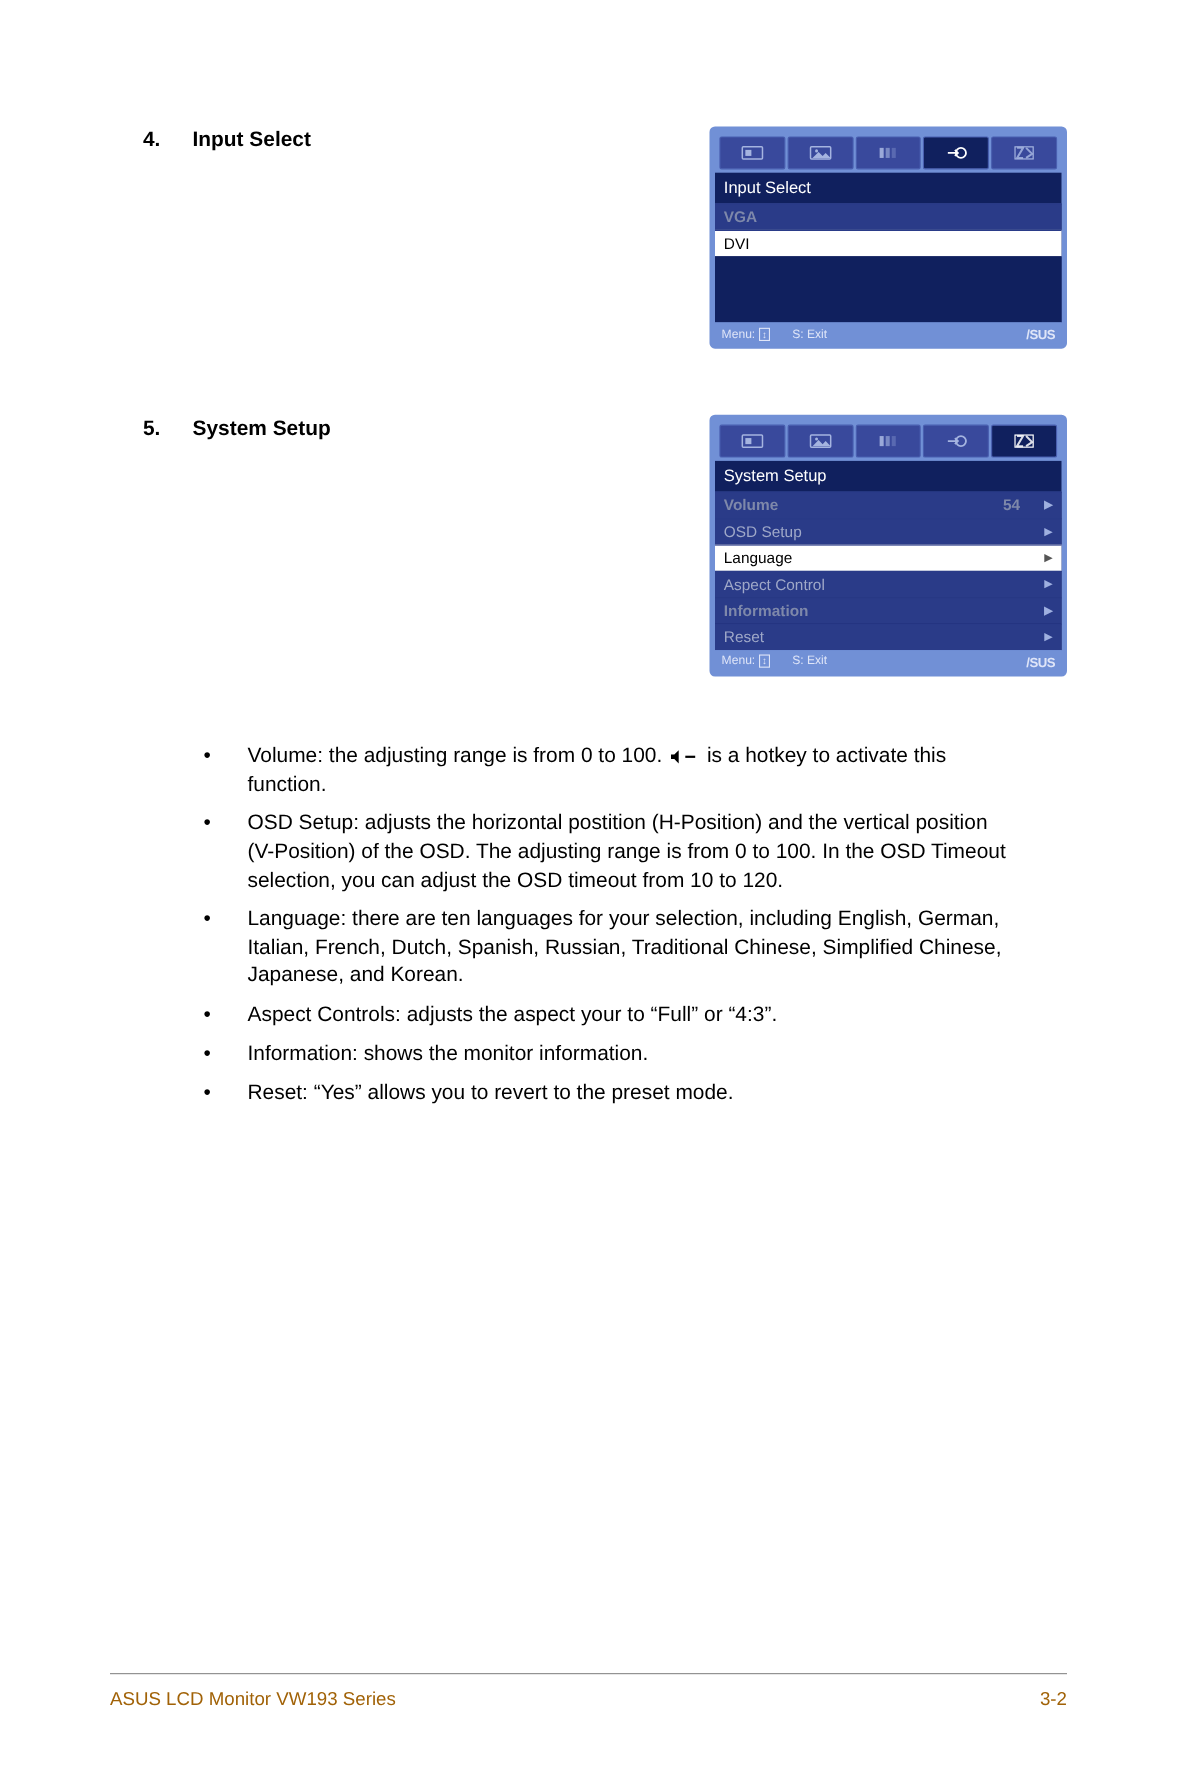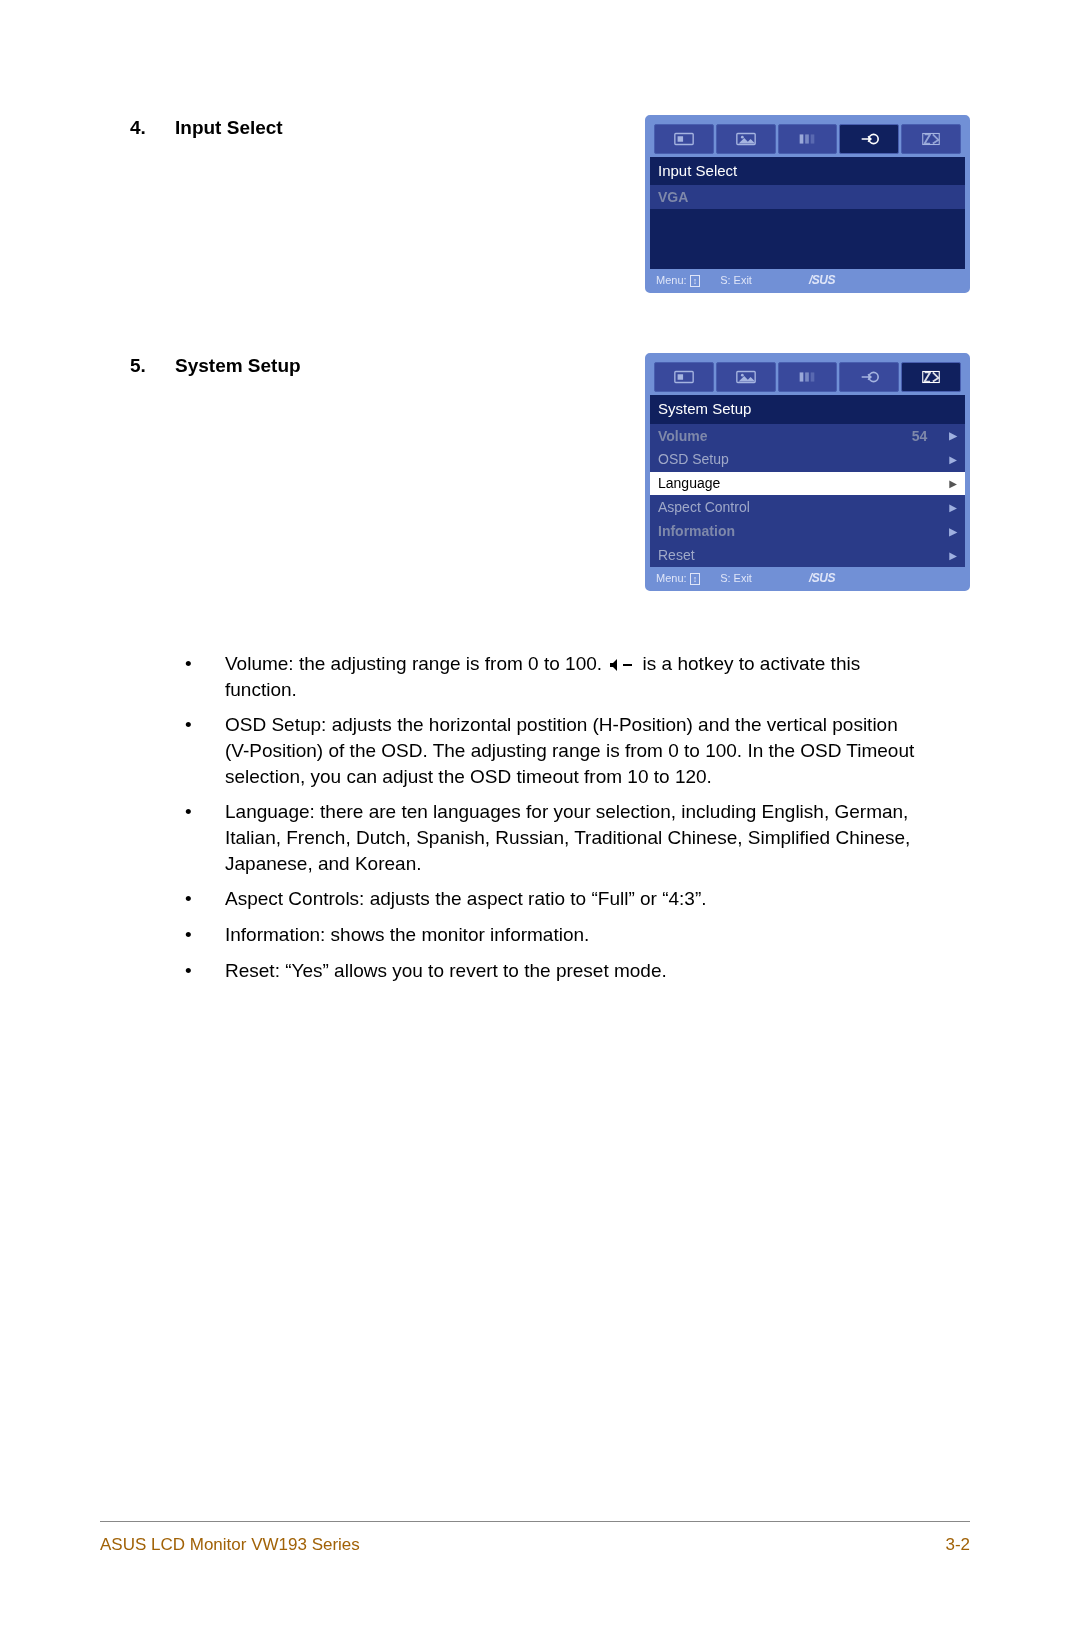--- a/index.html
+++ b/index.html
@@ -71,25 +71,26 @@
   .osd-item.highlight { background: #fff; color: #000; }
   .osd-triangle { font-size: 10px; color: #9fb0e0; }
   .osd-item.highlight .osd-triangle { color: #555;}
   .osd-body-fill { background: #10205e; height: 60px; }
   .osd-footer {
     background: #7190d6;
     color: #dfe5f8;
     font-size: 11px;
     padding: 3px 6px 0 6px;
     display: flex;
+    justify-content: space-between;
     align-items: center;
     gap: 47px;
   }
   .osd-footer-left span { margin-right: 10px; }
-  .asus-logo { font-style: italic; font-weight: bold; font-size: 12px; letter-spacing: -0.5px; }
+  .asus-logo { font-weight: bold; font-size: 12px; letter-spacing: -0.5px; }
   .bullets { margin-top: 15px; padding-left: 85px; padding-right: 50px; }
   .bullet-row { display: flex; gap: 25px; margin-bottom: 10px; }
   .bullet-mark { width: 15px; flex-shrink: 0; }
   .bullet-text { flex: 1; }
   .inline-icon { display:inline-flex; align-items:center; vertical-align:middle; margin:0 2px;}
   .page-footer {
     position: absolute;
     bottom: 70px;
     left: 100px;
     right: 110px;
@@ -157,20 +158,24 @@
                     </svg>
                   </span>
                 </div>
               </div>
     <div class="osd-title-bar">Input Select</div>
     <div class="osd-list">
                 <div class="osd-item dim">
                   <span>VGA</span>
                   <span style="display:flex;gap:6px;align-items:center"></span>
                 </div>
+                <div class="osd-item highlight">
+                  <span>DVI</span>
+                  <span style="display:flex;gap:6px;align-items:center"></span>
+                </div>
                 <div class="osd-body-fill" style="height:60px"></div>
               </div>
     <div class="osd-footer">
       <span class="osd-footer-left"><span>Menu: <span style="border:1px solid #dfe5f8;padding:0 2px;font-size:9px">↕</span></span><span>S: Exit</span></span>
       <span class="asus-logo">/SUS</span>
     </div>
   </div>
           </div>
     </div>
   </div>
@@ -288,21 +293,21 @@
     <div class="bullet-row">
       <div class="bullet-mark">•</div>
       <div class="bullet-text">OSD Setup: adjusts the horizontal postition (H-Position) and the vertical position (V-Position) of the OSD. The adjusting range is from 0 to 100. In the OSD Timeout selection, you can adjust the OSD timeout from 10 to 120.</div>
     </div>
     <div class="bullet-row">
       <div class="bullet-mark">•</div>
       <div class="bullet-text">Language: there are ten languages for your selection, including English, German, Italian, French, Dutch, Spanish, Russian, Traditional Chinese, Simplified Chinese, Japanese, and Korean.</div>
     </div>
     <div class="bullet-row">
       <div class="bullet-mark">•</div>
-      <div class="bullet-text">Aspect Controls: adjusts the aspect ratio to “Full” or “4:3”.</div>
+      <div class="bullet-text">Aspect Controls: adjusts the aspect your to “Full” or “4:3”.</div>
     </div>
     <div class="bullet-row">
       <div class="bullet-mark">•</div>
       <div class="bullet-text">Information: shows the monitor information.</div>
     </div>
     <div class="bullet-row">
       <div class="bullet-mark">•</div>
       <div class="bullet-text">Reset: “Yes” allows you to revert to the preset mode.</div>
     </div>
     </div>

